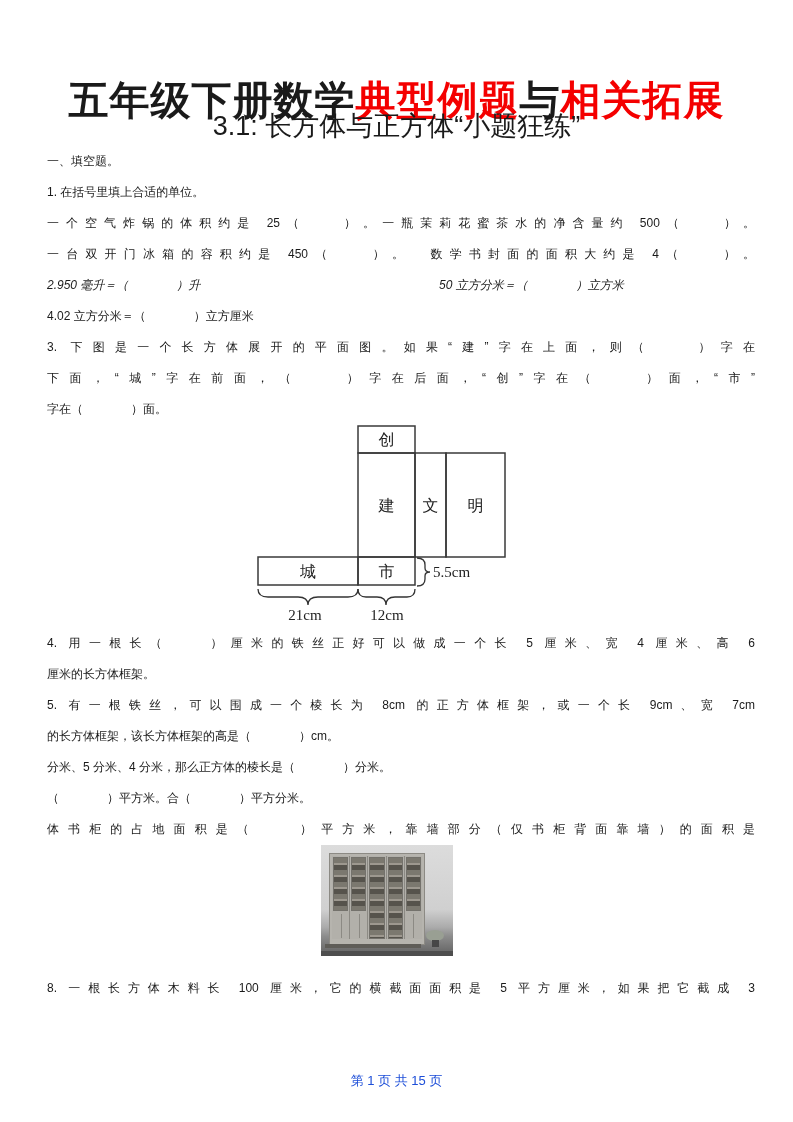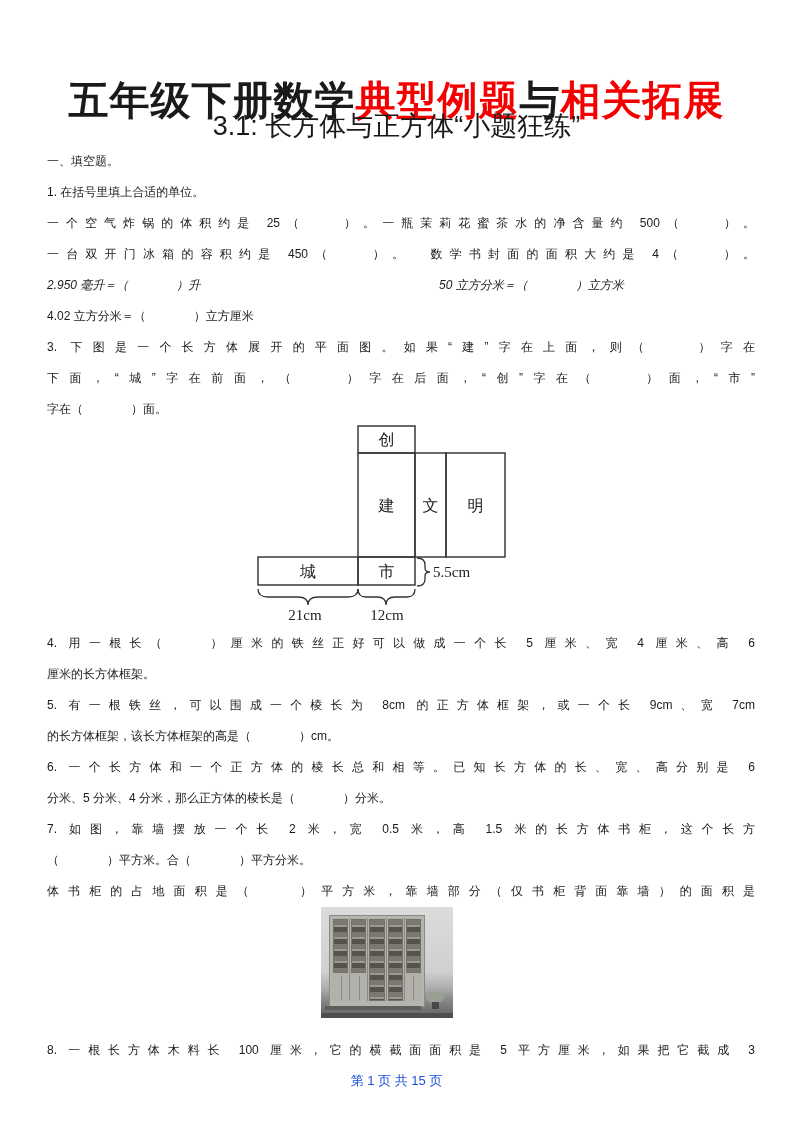--- a/index.html
+++ b/index.html
@@ -95,23 +95,21 @@
         <text class="dim-label" x="258" y="195" text-anchor="middle">21cm</text>
         <text class="dim-label" x="340" y="195" text-anchor="middle">12cm</text>
         <text class="dim-label" x="386" y="152" text-anchor="start">5.5cm</text>
       </svg>
     </div>
 
     <div class="line j">4. 用一根长（　　）厘米的铁丝正好可以做成一个长 5 厘米、宽 4 厘米、高 6</div>
     <div class="line nw">厘米的长方体框架。</div>
     <div class="line j">5. 有一根铁丝，可以围成一个棱长为 8cm 的正方体框架，或一个长 9cm、宽 7cm</div>
     <div class="line nw">的长方体框架，该长方体框架的高是（　　　　）cm。</div>
-    <div class="line j">6. 一个长方体和一个正方体的棱长总和相等。已知长方体的长、宽、高分别是 6</div>
     <div class="line nw">分米、5 分米、4 分米，那么正方体的棱长是（　　　　）分米。</div>
-    <div class="line j">7. 如图，靠墙摆放一个长 2 米，宽 0.5 米，高 1.5 米的长方体书柜，这个长方</div>
     <div class="line nw">（　　　　）平方米。合（　　　　）平方分米。</div>
     <div class="line j">体书柜的占地面积是（　　）平方米，靠墙部分（仅书柜背面靠墙）的面积是</div>
 
     <div class="photo-block">
       <div class="bookcase">
         <div class="cabinet">
           <div class="doors">
             <div class="door">
                 <div class="glass"></div>
                 <div class="split"></div>

